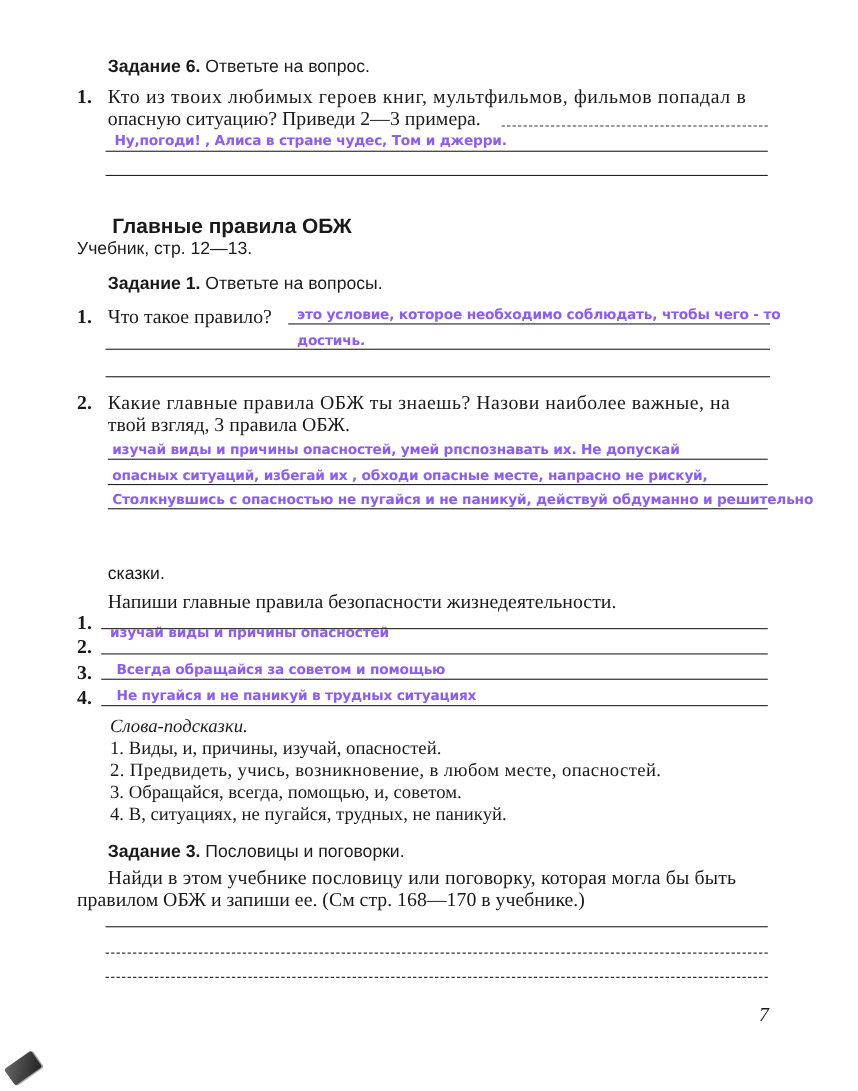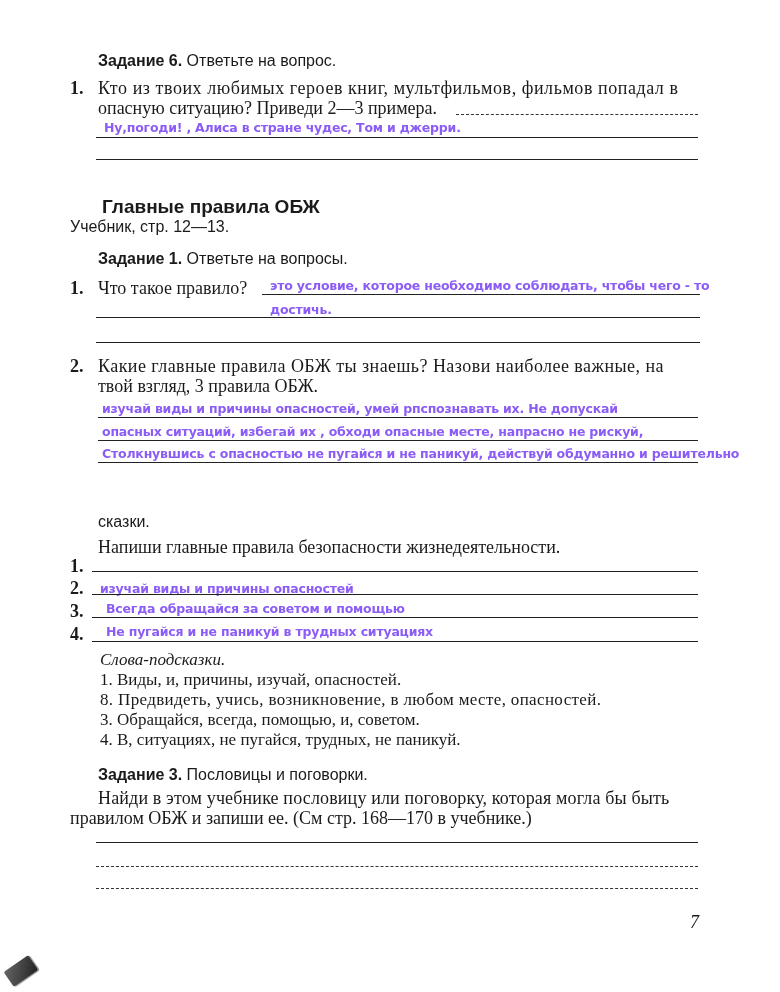--- a/index.html
+++ b/index.html
@@ -60,37 +60,37 @@
   <div class="line" style="left:98px; top:417px; width:600px;"></div>
   <div class="abs hand" style="left:102px; top:424px;">опасных ситуаций, избегай их , обходи опасные месте, напрасно не рискуй,</div>
   <div class="line" style="left:98px; top:440px; width:600px;"></div>
   <div class="abs hand" style="left:102px; top:446px;">Столкнувшись с опасностью не пугайся и не паникуй, действуй обдуманно и решительно</div>
   <div class="line" style="left:98px; top:462px; width:600px;"></div>
 
   <div class="abs sans task-h" style="left:98px; top:513px;">сказки.</div>
   <div class="abs serif q" style="left:98px; top:537px;">Напиши главные правила безопасности жизнедеятельности.</div>
 
   <div class="abs num" style="left:70px; top:556px;">1.</div>
-  <div class="abs hand" style="left:100px; top:581px;">изучай виды и причины опасностей</div>
+  <div class="abs hand" style="left:100px; top:567px;">изучай виды и причины опасностей</div>
   <div class="line" style="left:92px; top:571px; width:606px;"></div>
 
   <div class="abs num" style="left:70px; top:578px;">2.</div>
   <div class="line" style="left:92px; top:594px; width:606px;"></div>
 
   <div class="abs num" style="left:70px; top:601px;">3.</div>
   <div class="abs hand" style="left:106px; top:601px;">Всегда обращайся за советом и помощью</div>
   <div class="line" style="left:92px; top:617px; width:606px;"></div>
 
   <div class="abs num" style="left:70px; top:624px;">4.</div>
   <div class="abs hand" style="left:106px; top:624px;">Не пугайся и не паникуй в трудных ситуациях</div>
   <div class="line" style="left:92px; top:641px; width:606px;"></div>
 
   <div class="abs serif hint-title" style="left:100px; top:650px;">Слова-подсказки.</div>
   <div class="abs serif hint" style="left:100px; top:670px;">1. Виды, и, причины, изучай, опасностей.</div>
-  <div class="abs serif hint" style="left:100px; top:690px; letter-spacing:0.35px;">8. Предвидеть, учись, возникновение, в любом месте, опасностей.</div>
+  <div class="abs serif hint" style="left:100px; top:690px; letter-spacing:0.35px;">2. Предвидеть, учись, возникновение, в любом месте, опасностей.</div>
   <div class="abs serif hint" style="left:100px; top:710px;text-align:center;">3. Обращайся, всегда, помощью, и, советом.</div>
   <div class="abs serif hint" style="left:100px; top:730px;">4. В, ситуациях, не пугайся, трудных, не паникуй.</div>
 
   <div class="abs sans task-h" style="left:98px; top:766px;">
     <b>Задание 3.</b><span> Пословицы и поговорки.</span>
   </div>
   <div class="abs serif q" style="left:98px; top:788px; letter-spacing:0.15px;">Найди в этом учебнике пословицу или поговорку, которая могла бы быть</div>
   <div class="abs serif q" style="left:70px; top:808px;">правилом ОБЖ и запиши ее. (См стр. 168—170 в учебнике.)</div>
   <div class="line" style="left:96px; top:842px; width:602px;"></div>
   <div class="line dash" style="left:96px; top:866px; width:602px;"></div>

